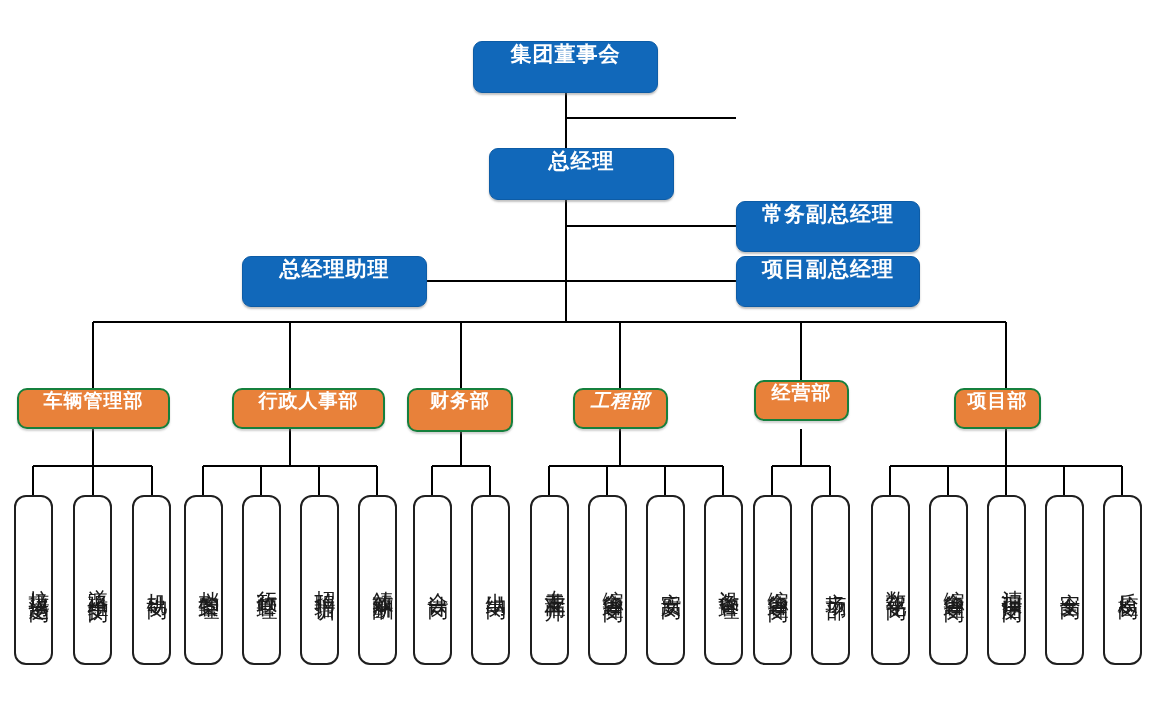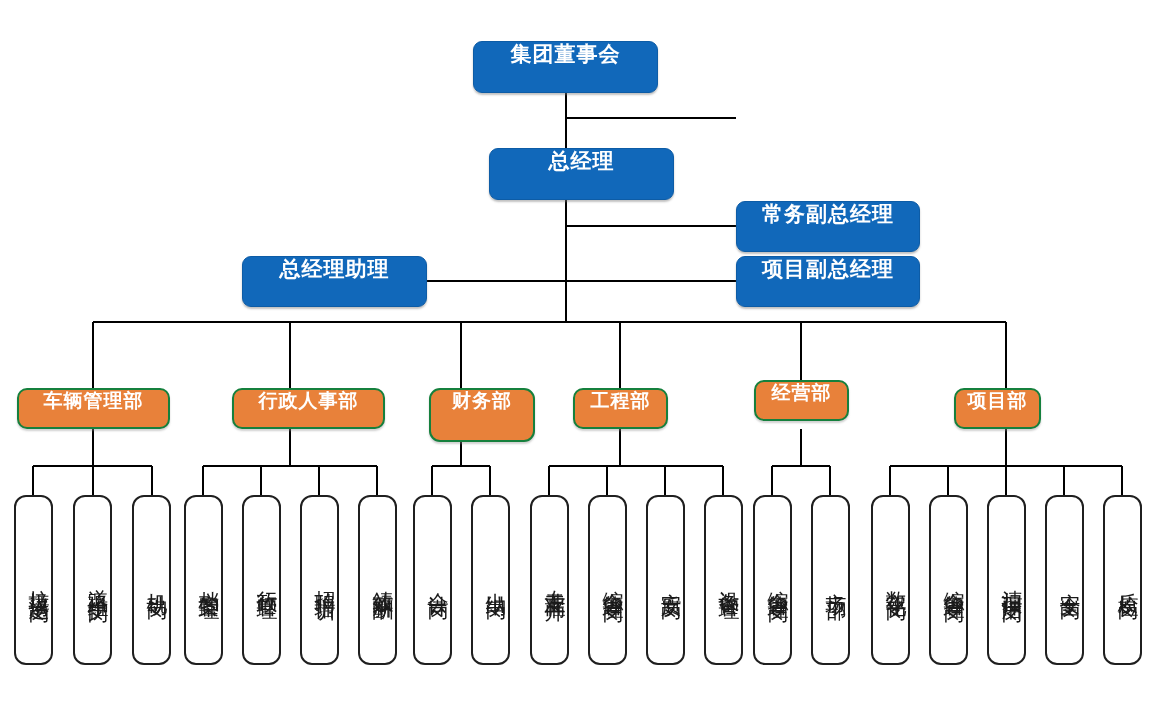--- a/index.html
+++ b/index.html
@@ -158,24 +158,24 @@
   <div class="node blue" style="left:242px; top:256px; width:185px; height:51px;">
     <span>总经理助理</span>
   </div>
 
   <div class="node orange" style="left:17px; top:388px; width:153px; height:41px;">
     <span>车辆管理部</span>
   </div>
   <div class="node orange" style="left:214px; top:388px; width:153px; height:41px;margin-left:18px;">
     <span>行政人事部</span>
   </div>
-  <div class="node orange" style="left:429px; top:388px; width:106px; height:54px;border-radius:11px;">
+  <div class="node orange" style="left:407px; top:388px; width:106px; height:44px;">
     <span>财务部</span>
   </div>
-  <div class="node orange" style="left:573px; top:388px; width:95px; height:41px;">
+  <div class="node orange" style="left:573px; top:388px; width:95px; height:41px;font-style:italic;">
     <span>工程部</span>
   </div>
   <div class="node orange" style="left:754px; top:380px; width:95px; height:41px;">
     <span>经营部</span>
   </div>
   <div class="node orange" style="left:954px; top:388px; width:87px; height:41px;">
     <span>项目部</span>
   </div>
 
   <div class="node leaf" style="left:14px; top:495px; width:39px; height:170px;">

